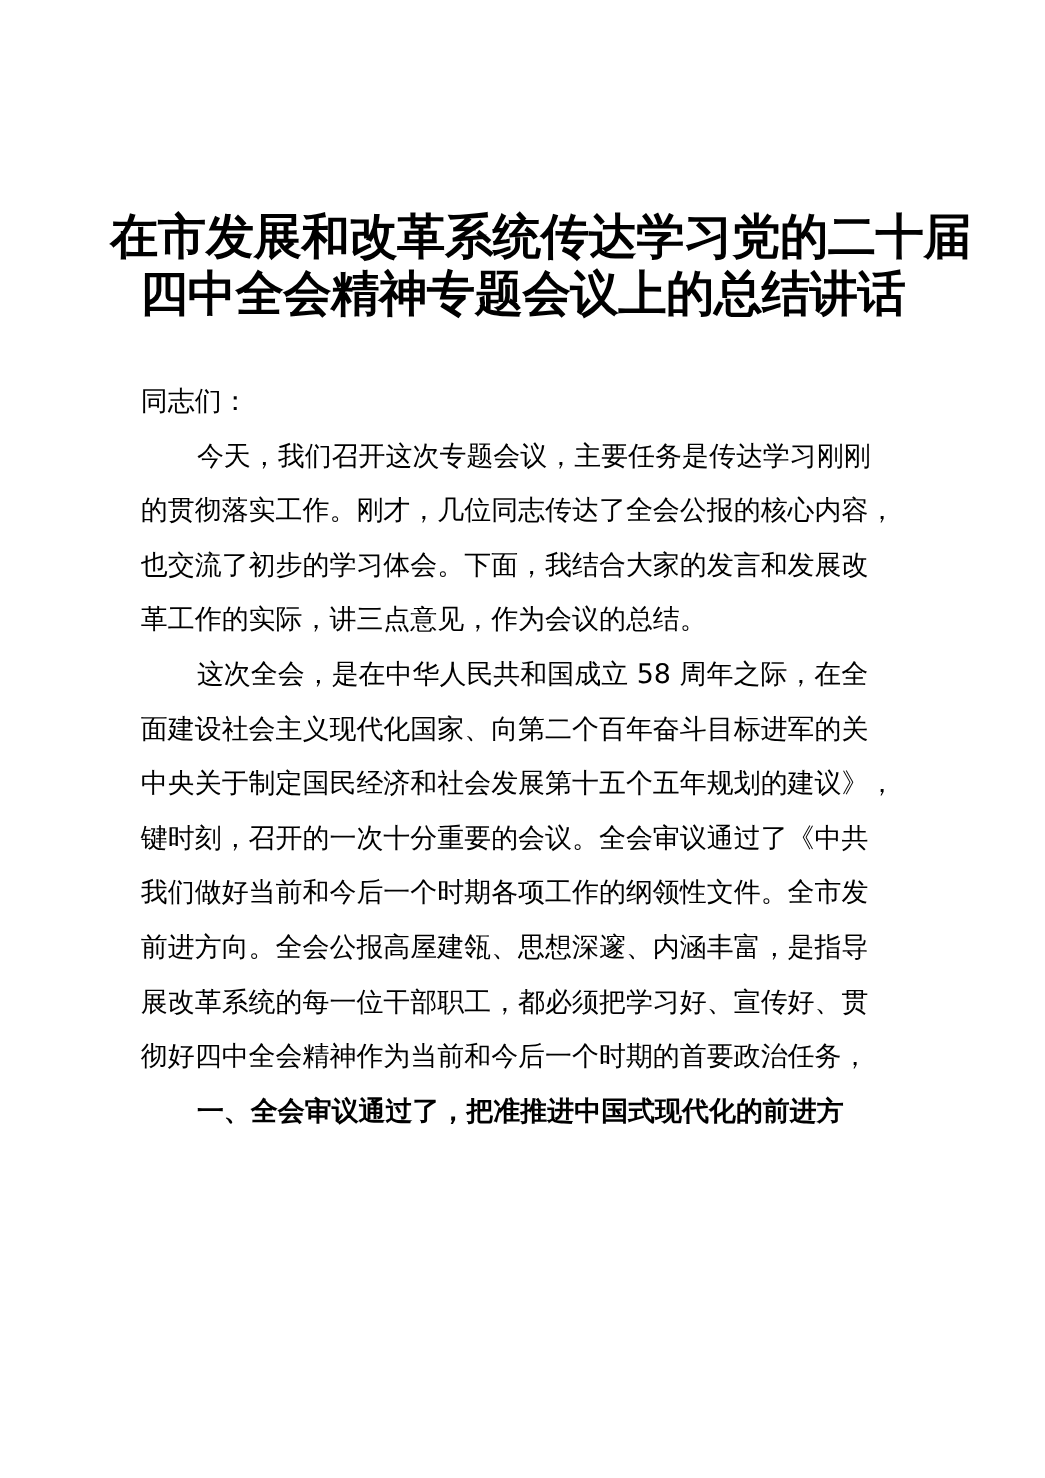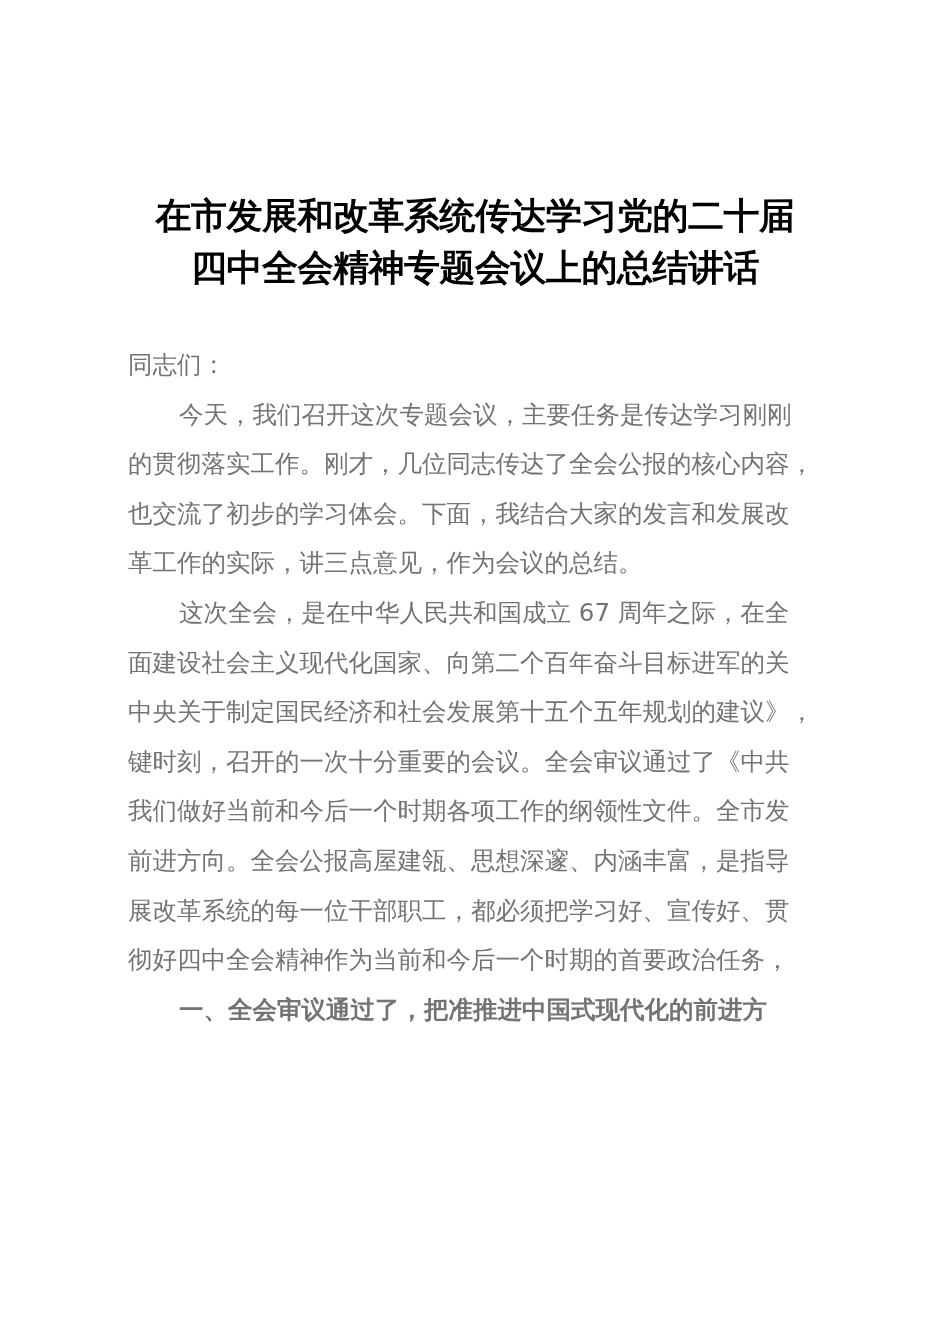--- a/index.html
+++ b/index.html
@@ -1,28 +1,28 @@
 <!DOCTYPE html>
 <html><head>
 <meta charset="utf-8">
 <style>
   html, body { margin: 0; padding: 0; background: #ffffff; }
   body { width: 950px; height: 1344px; position: relative; overflow: hidden; }
   .page { position: absolute; left: 0; top: 0; width: 950px; height: 1344px; background: #ffffff; }
   .title {
     position: absolute; left: 100px; top: 190px; width: 750px;
     font-family: "DejaVu Sans", sans-serif; font-weight: bold;
-    font-size: 36px; line-height: 52px; text-align: center; color: #000;
+    font-size: 44px; line-height: 52px; text-align: center; color: #000;
     letter-spacing: -0.5px;
   }
   .title div { white-space: nowrap; }
   .body {
     position: absolute; left: 128px; top: 340px; width: 700px;
     font-family: "DejaVu Sans", sans-serif; font-size: 24.5px;
-    line-height: 49.6px; color: #737373;
+    line-height: 49.6px; color: #000000;
   }
   .line { white-space: nowrap; height: 49.6px; }
   .indent { padding-left: 51px; }
   .bold { font-weight: bold; }
 </style>
 </head>
 <body>
 
 <div class="page">
   <div class="title">
@@ -34,21 +34,21 @@
     <div class="line">同志们：</div>
 
     <div>
       <div class="line indent">今天，我们召开这次专题会议，主要任务是传达学习刚刚</div>
       <div class="line">的贯彻落实工作。刚才，几位同志传达了全会公报的核心内容，</div>
       <div class="line">也交流了初步的学习体会。下面，我结合大家的发言和发展改</div>
       <div class="line">革工作的实际，讲三点意见，作为会议的总结。</div>
     </div>
 
     <div>
-      <div class="line indent">这次全会，是在中华人民共和国成立 67 周年之际，在全</div>
+      <div class="line indent">这次全会，是在中华人民共和国成立 58 周年之际，在全</div>
       <div class="line">面建设社会主义现代化国家、向第二个百年奋斗目标进军的关</div>
       <div class="line">中央关于制定国民经济和社会发展第十五个五年规划的建议》，</div>
       <div class="line">键时刻，召开的一次十分重要的会议。全会审议通过了《中共</div>
       <div class="line">我们做好当前和今后一个时期各项工作的纲领性文件。全市发</div>
       <div class="line">前进方向。全会公报高屋建瓴、思想深邃、内涵丰富，是指导</div>
       <div class="line">展改革系统的每一位干部职工，都必须把学习好、宣传好、贯</div>
       <div class="line">彻好四中全会精神作为当前和今后一个时期的首要政治任务，</div>
     </div>
 
     <div class="line indent bold">一、全会审议通过了，把准推进中国式现代化的前进方</div>

